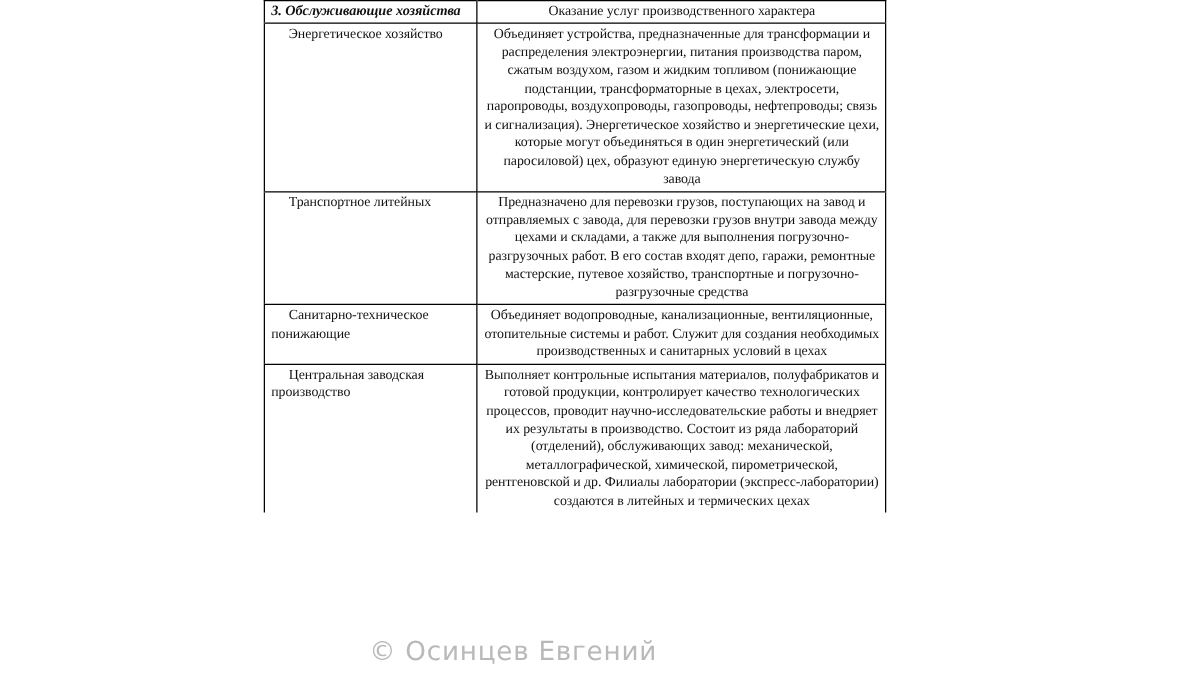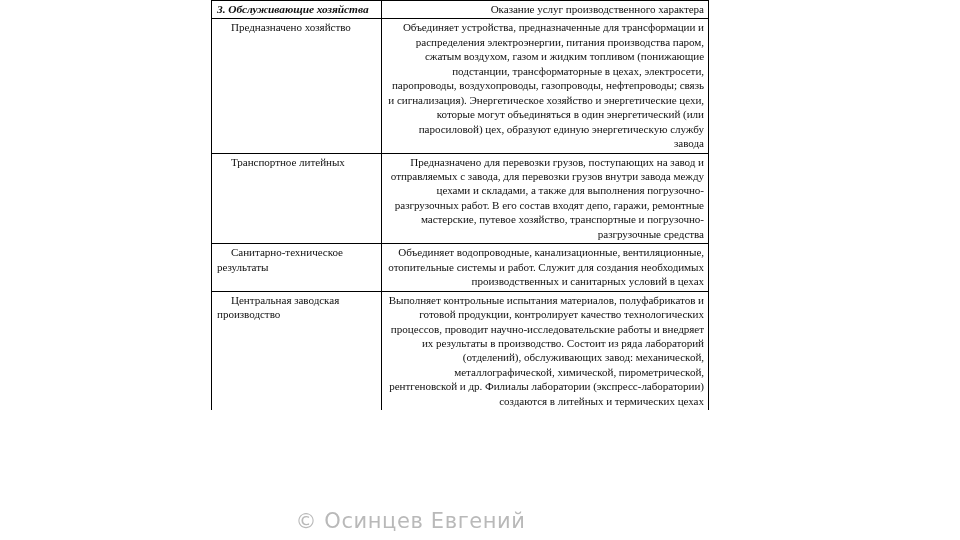--- a/index.html
+++ b/index.html
@@ -66,21 +66,21 @@
   }
 
   
   td.name {
     text-indent: 14px;
     font-size: 11.1px;
   }
   tr.r-head td.name { text-indent: 0; }
 
   td.desc {
-    text-align: right;
+    text-align: center;
   }
 
   
   .doc-table tr.r-last td {
     border-bottom: none;
   }
 
   
   .watermark {
     position: absolute;
@@ -122,31 +122,31 @@
     </colgroup>
     <tbody>
 
       <tr class="r-head">
         <td class="name">3. Обслуживающие хозяйства</td>
         <td class="desc">Оказание услуг производственного характера</td>
       </tr>
 
 
       <tr>
-        <td class="name">Предназначено хозяйство</td>
+        <td class="name">Энергетическое хозяйство</td>
         <td class="desc">Объединяет устройства, предназначенные для трансформации и распределения электроэнергии, питания производства паром, сжатым воздухом, газом и жидким топливом (понижающие подстанции, трансформаторные в цехах, электросети, паропроводы, воздухопроводы, газопроводы, нефтепроводы; связь и сигнализация). Энергетическое хозяйство и энергетические цехи, которые могут объединяться в один энергетический (или паросиловой) цех, образуют единую энергетическую службу завода</td>
       </tr>
 
       <tr>
         <td class="name">Транспортное литейных</td>
         <td class="desc">Предназначено для перевозки грузов, поступающих на завод и отправляемых с завода, для перевозки грузов внутри завода между цехами и складами, а также для выполнения погрузочно-разгрузочных  работ. В его состав входят депо, гаражи, ремонтные мастерские, путевое хозяйство, транспортные и погрузочно-разгрузочные средства</td>
       </tr>
 
       <tr>
-        <td class="name">Санитарно-техническое результаты</td>
+        <td class="name">Санитарно-техническое понижающие</td>
         <td class="desc">Объединяет водопроводные, канализационные, вентиляционные, отопительные системы и работ. Служит для создания необходимых производственных и санитарных условий в цехах</td>
       </tr>
 
       <tr class="r-last">
         <td class="name">Центральная заводская производство</td>
         <td class="desc">Выполняет контрольные испытания материалов, полуфабрикатов и готовой продукции, контролирует качество технологических процессов, проводит научно-исследовательские работы и внедряет их результаты в производство. Состоит из ряда лабораторий (отделений), обслуживающих завод: механической, металлографической, химической, пирометрической, рентгеновской и др. Филиалы лаборатории (экспресс-лаборатории) создаются в литейных и термических цехах</td>
       </tr>
 
     </tbody>
   </table>

